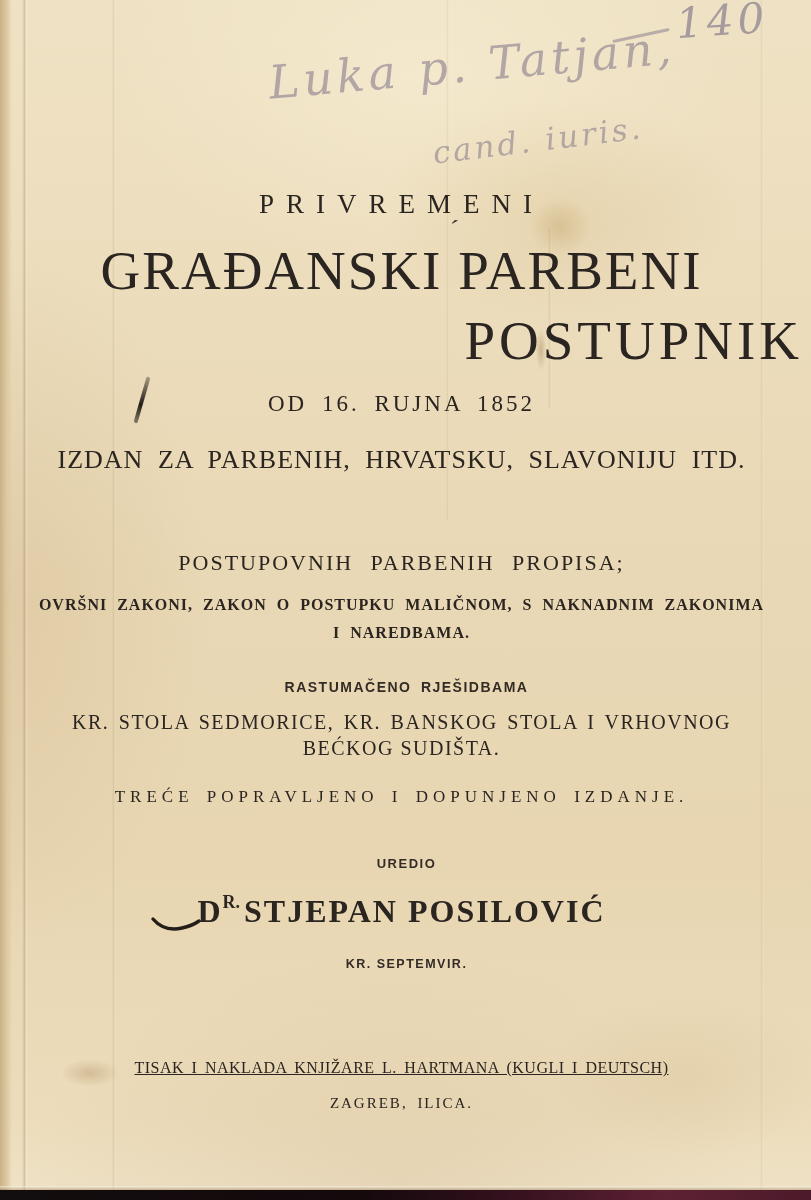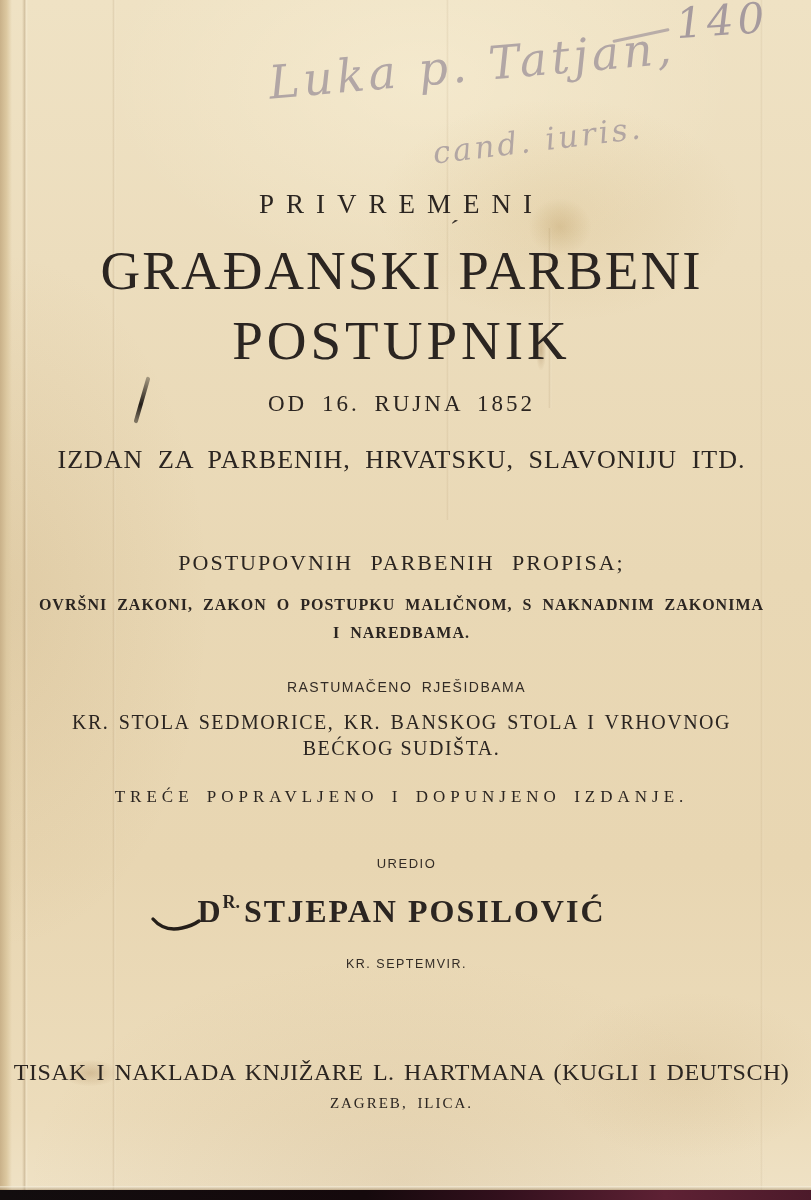--- a/index.html
+++ b/index.html
@@ -27,38 +27,38 @@
   .crease.c5{left:760px;opacity:.35;}
   
   .paper-lip{position:absolute;left:0;bottom:10px;width:811px;height:4px;background:linear-gradient(180deg,rgba(255,250,235,.6),rgba(120,90,50,.35));}
   .binding{position:absolute;left:0;bottom:0;width:811px;height:10px;
     background:linear-gradient(90deg,#120d0e 0%,#15090c 45%,#33101d 62%,#5e2134 82%,#4c1a2a 100%);}
   
   .t{position:absolute;left:0;right:8px;text-align:center;line-height:1.05;white-space:nowrap;}
   .pretitle{top:190px;font-size:27px;letter-spacing:12px;}
   .accent{top:216px;left:96px;right:0;font-size:26px;color:#3a332c;transform:rotate(8deg);}
   .h1a{top:242px;font-size:55px;letter-spacing:2px;}
-  .h1b{top:312px;font-size:55px;letter-spacing:4px;}
+  .h1b{top:312px;font-size:55px;letter-spacing:4px;text-align:right;}
   .date{top:392px;font-size:23px;letter-spacing:3px;word-spacing:6px;}
   .izdan{top:446px;font-size:26px;letter-spacing:1px;word-spacing:7px;}
   .uz{top:510px;font-size:18px;letter-spacing:3px;word-spacing:6px;}
   .propisa{top:551px;font-size:22px;letter-spacing:2px;word-spacing:10px;}
   .zakoni{top:597px;font-size:16px;font-weight:700;letter-spacing:1px;word-spacing:5px;}
   .zakoni2{top:625px;font-size:16px;font-weight:700;letter-spacing:1px;word-spacing:5px;}
-  .sans{font-family:"Liberation Sans",sans-serif;font-weight:400;color:#332c26;padding-left:10px;}
+  .sans{font-family:"Liberation Sans",sans-serif;font-weight:700;color:#332c26;padding-left:10px;}
   .rastum{top:680px;font-size:14px;letter-spacing:1.5px;word-spacing:4px;}
   .stola1{top:712px;font-size:20px;letter-spacing:1.5px;word-spacing:3px;}
   .stola2{top:738px;font-size:20px;letter-spacing:1.5px;}
   .izdanje{top:788px;font-size:17px;letter-spacing:5px;word-spacing:4px;}
   .uredio{top:857px;font-size:13px;letter-spacing:1.5px;}
   .author{top:893px;font-size:32px;font-weight:700;letter-spacing:2px;}
   .author .asup{font-size:18px;vertical-align:14px;letter-spacing:0;}
   .author .aname{margin-left:4px;}
   .septemvir{top:947px;font-size:12.5px;letter-spacing:1.5px;margin-top:11px;}
-  .tisak{top:1060px;font-size:24px;letter-spacing:.5px;word-spacing:3px;}
+  .tisak{top:1060px;font-size:16px;letter-spacing:.5px;word-spacing:3px;text-decoration:underline;}
   .zagreb{top:1096px;font-size:15px;letter-spacing:2px;word-spacing:4px;}
   
   .hw{position:absolute;font-family:"DejaVu Serif",serif;font-style:italic;color:#8b8090;white-space:nowrap;}
   .hw-name{left:268px;top:38px;font-size:46px;letter-spacing:4px;transform:rotate(-5deg);opacity:.62;}
   .hw-num{left:676px;top:-4px;font-size:42px;letter-spacing:4px;transform:rotate(-4deg);opacity:.72;}
   .hw-dash{position:absolute;left:612px;top:34px;width:58px;height:3px;background:#8b8090;opacity:.55;transform:rotate(-12deg);border-radius:2px;}
   .hw-note{left:432px;top:122px;font-size:31px;letter-spacing:3px;transform:rotate(-7deg);opacity:.60;}
   
   .slash{position:absolute;left:140px;top:376px;width:4px;height:48px;background:linear-gradient(180deg,rgba(40,34,28,.35),#241e19 60%,rgba(40,34,28,.5));transform:rotate(16deg);border-radius:2px;}
   .curve{position:absolute;left:150px;top:912px;}

